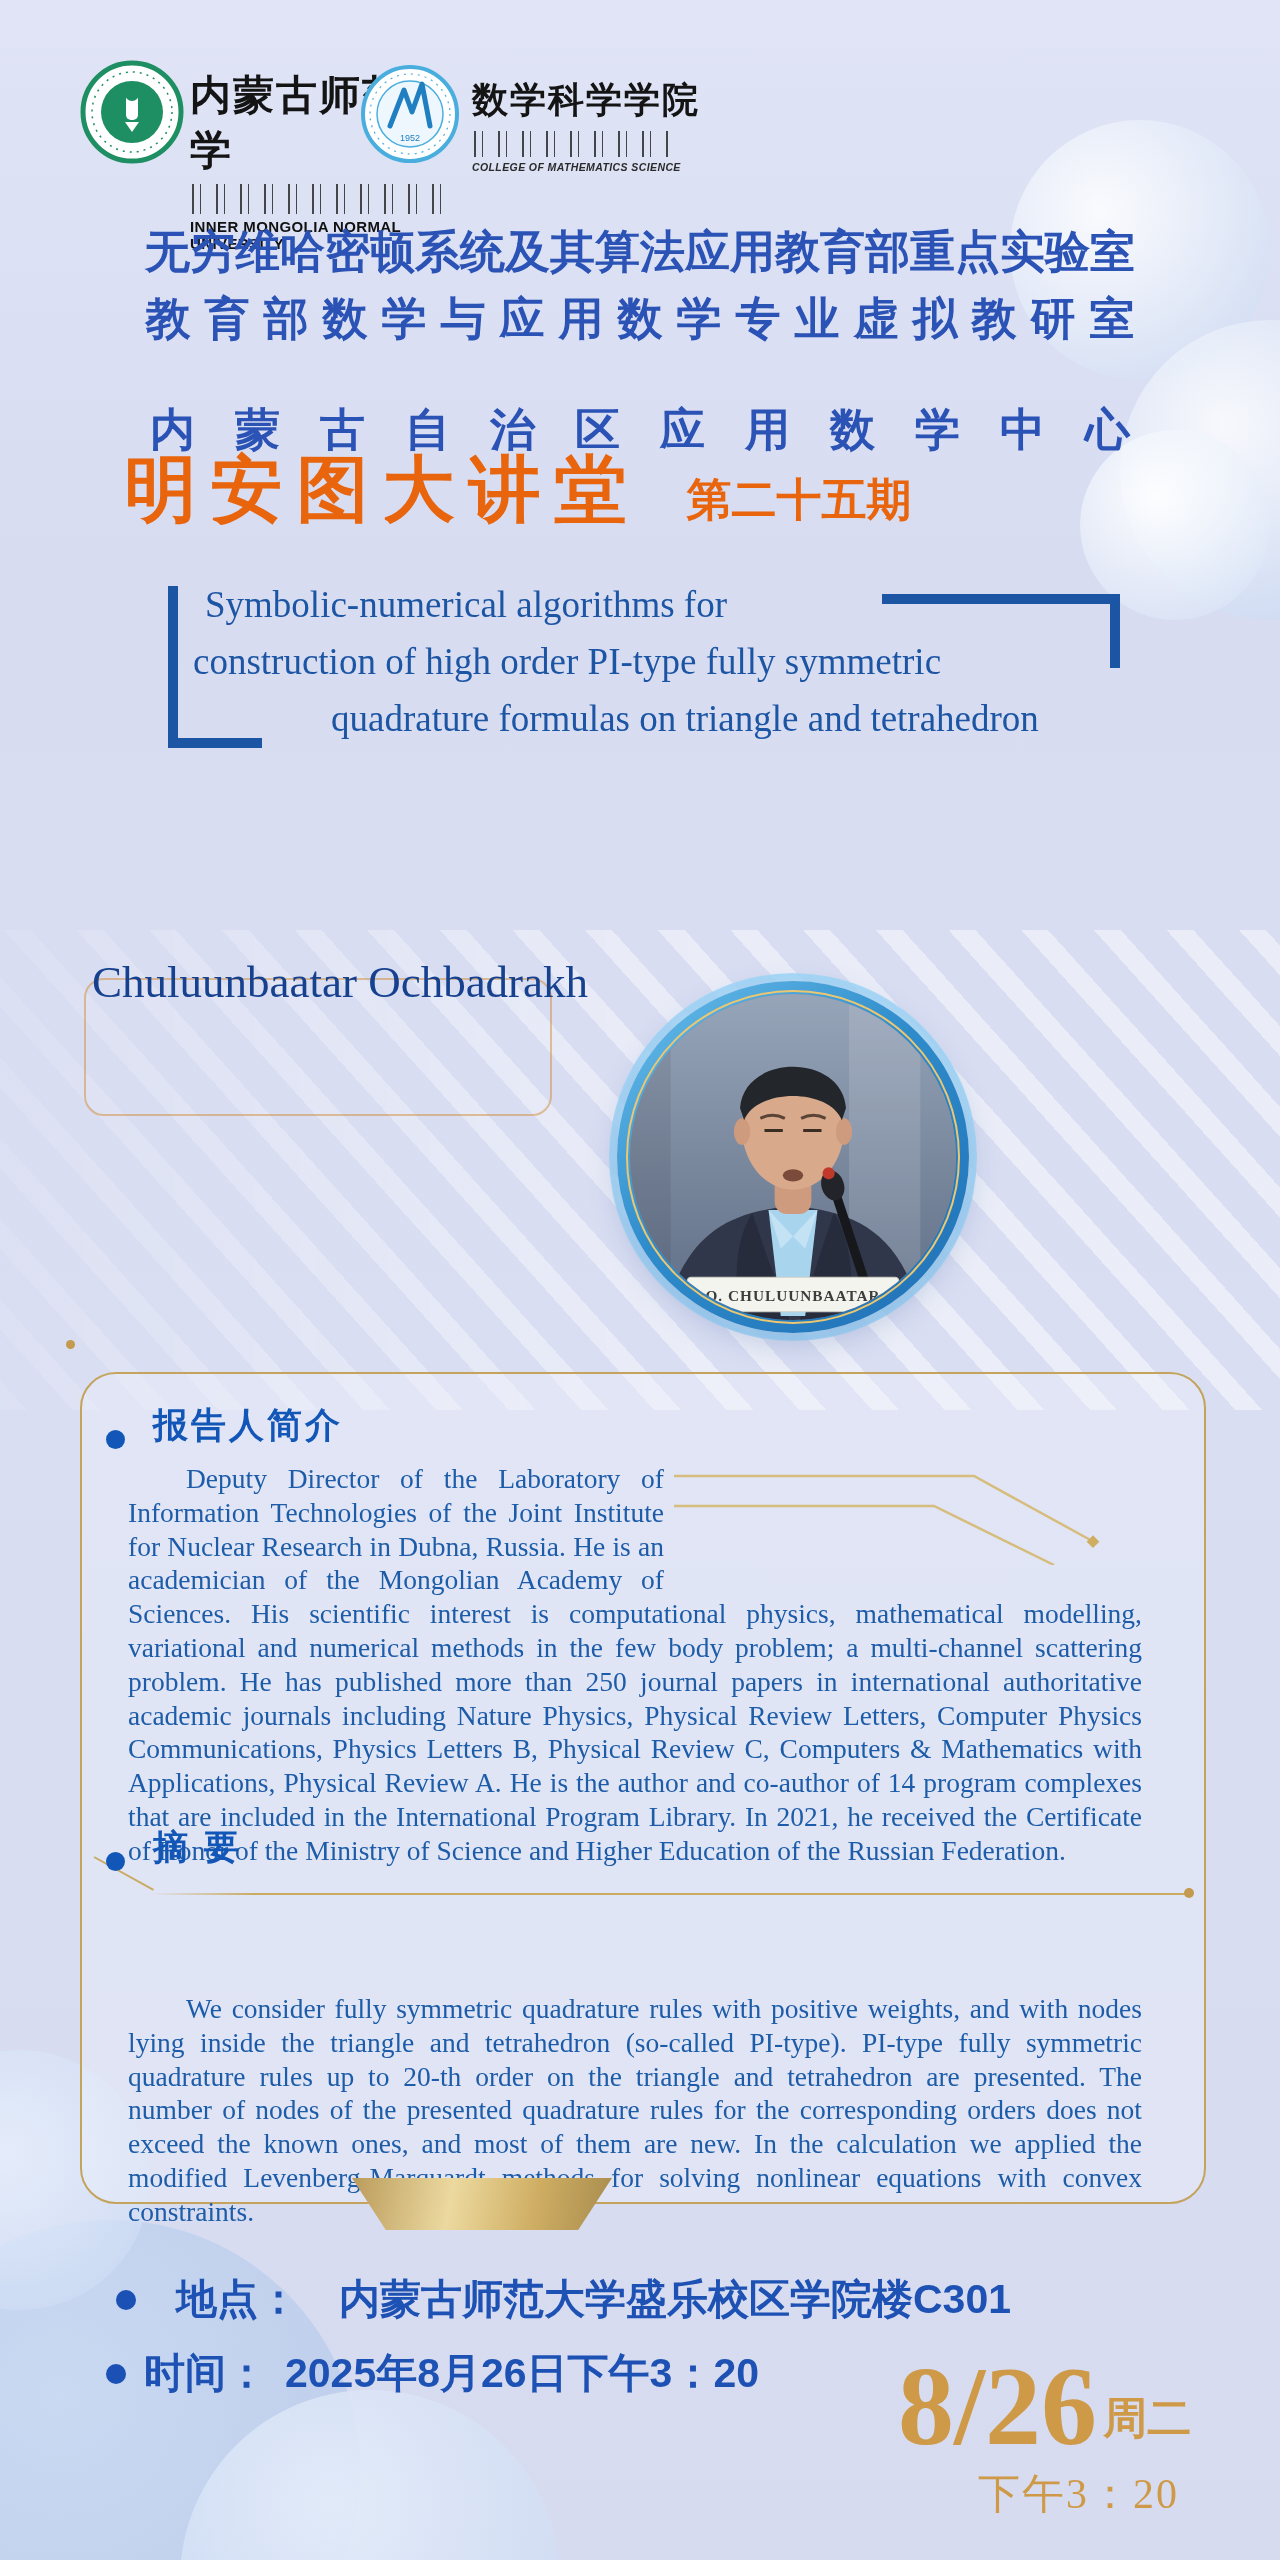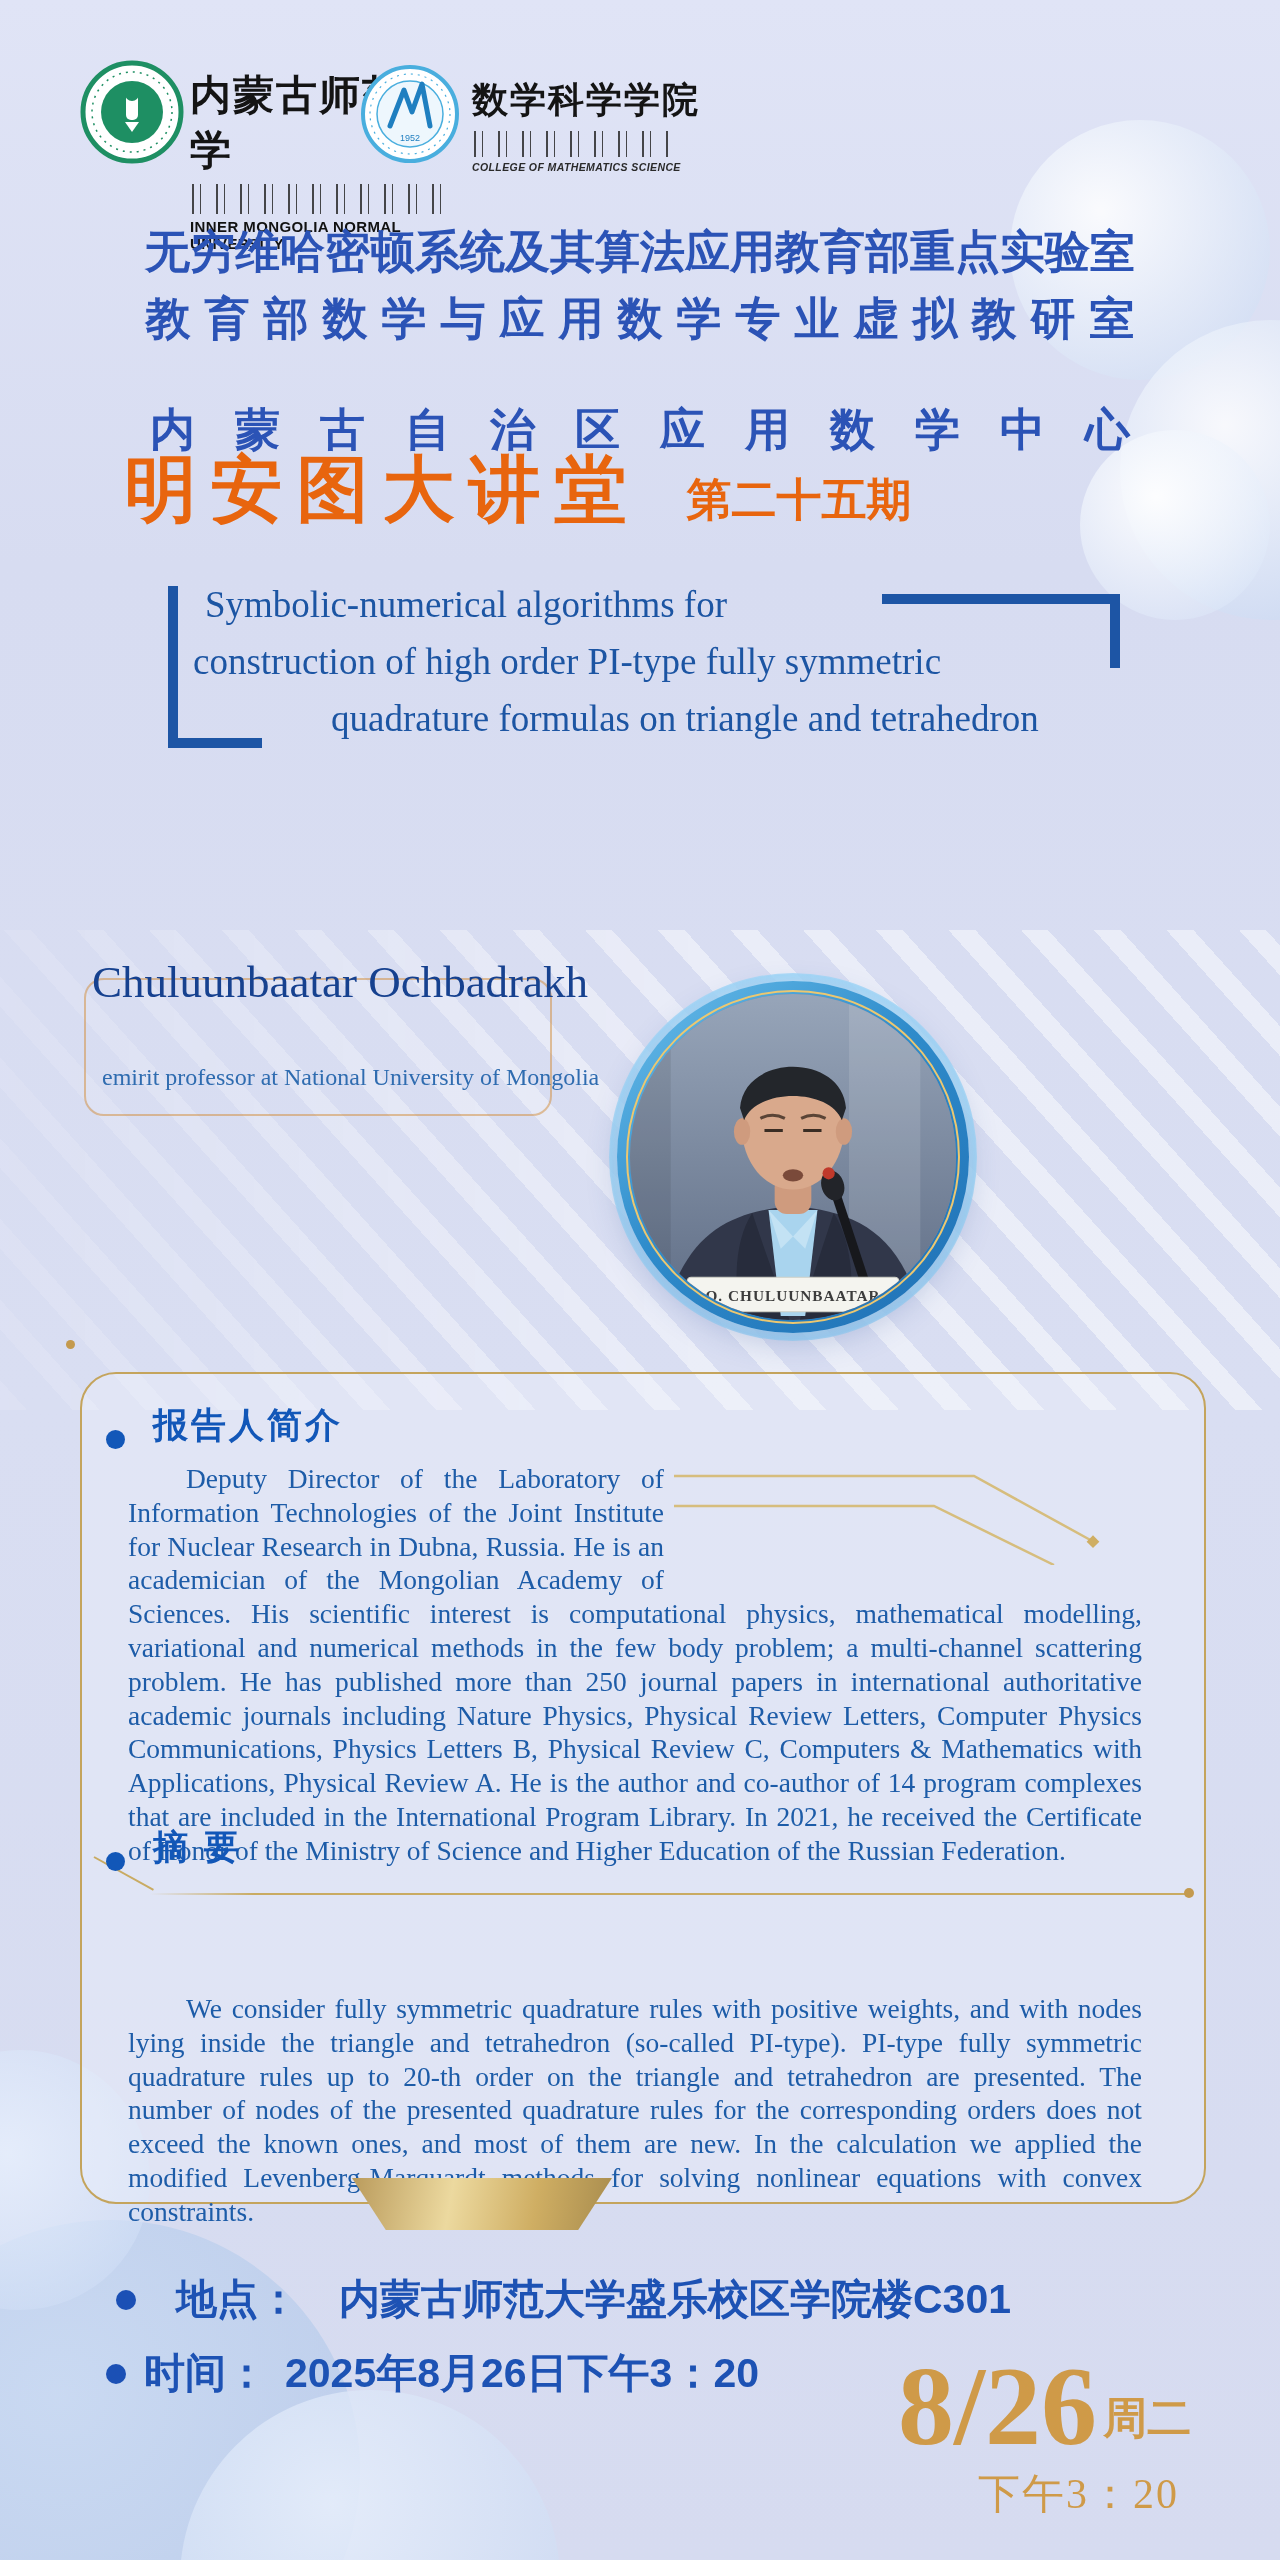--- a/index.html
+++ b/index.html
@@ -143,21 +143,20 @@
   <div class="bar" style="left:882px;top:594px;width:238px;height:10px;"></div>
   <div class="bar" style="left:1110px;top:594px;width:10px;height:74px;"></div>
   <div class="talk">
     <div class="t1">Symbolic-numerical algorithms for</div>
     <div class="t2">construction of high order PI-type fully symmetric</div>
     <div class="t3">quadrature formulas on triangle and tetrahedron</div>
   </div>
 
   <div class="spk-frame"></div>
   <div class="spk-name">Chuluunbaatar Ochbadrakh</div>
-  <div class="spk-aff">emirit professor at National University of Mongolia</div>
 
   <div class="photo-outer"></div>
   <div class="photo-ring">
     <div class="photo-gold"></div>
     <div class="photo-img">
       <svg width="100%" height="100%" viewBox="0 0 320 320" preserveAspectRatio="xMidYMid slice">
         <defs>
           <linearGradient id="pbg" x1="0" y1="0" x2="0" y2="1">
             <stop offset="0" stop-color="#97a5b9"></stop>
               <stop offset="1" stop-color="#5f6d85"></stop>

